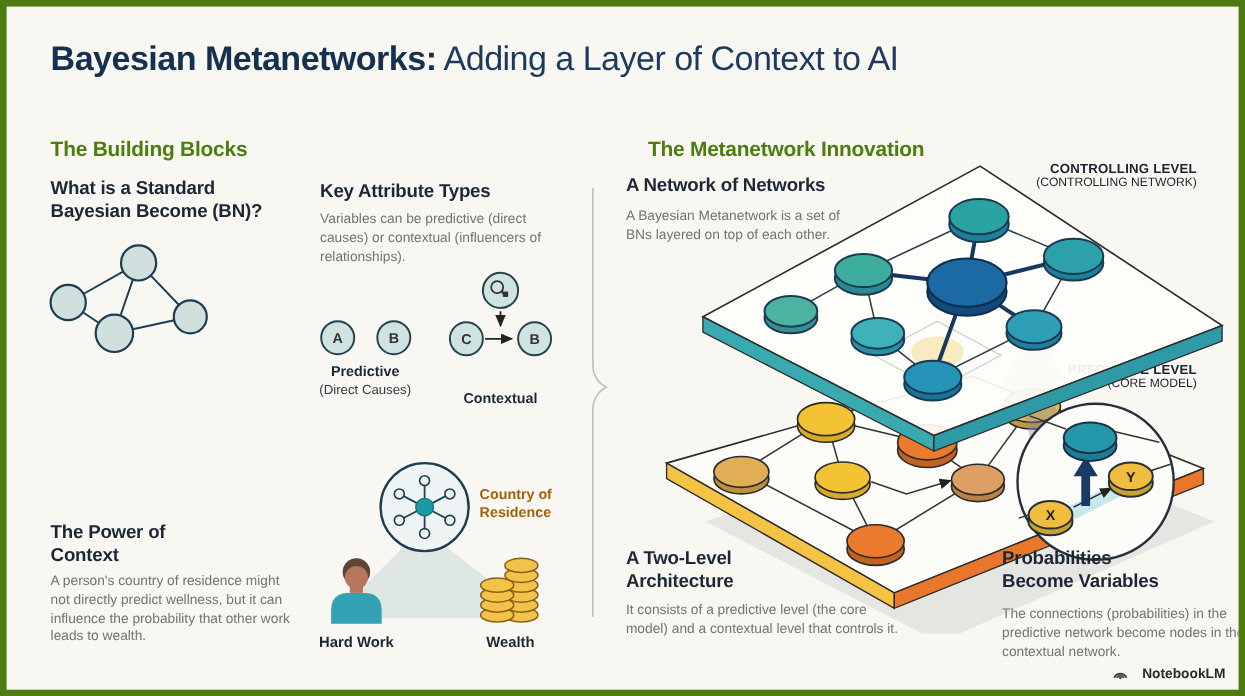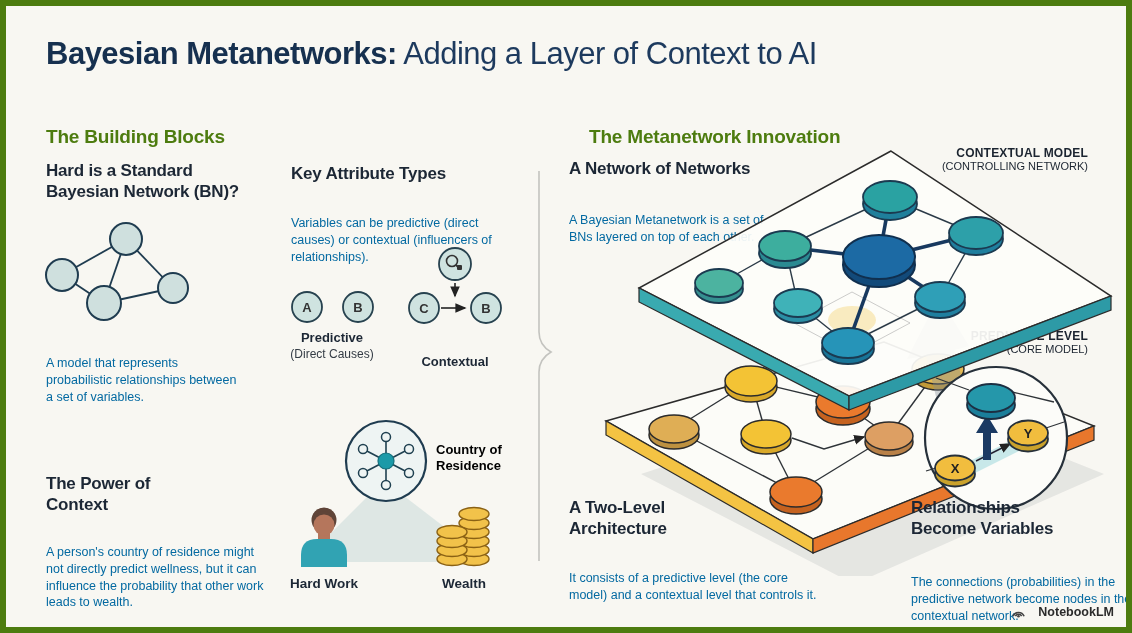--- a/index.html
+++ b/index.html
@@ -4,63 +4,62 @@
 <style>
   html,body{margin:0;padding:0;}
   body{font-family:"Liberation Sans",sans-serif;background:#e8e8e8;}
   .canvas{position:relative;width:1132px;height:633px;background:#f8f7f2;border:6px solid #4d7c0f;box-sizing:border-box;overflow:hidden;}
   .abs{position:absolute;}
   .title{left:40px;top:30px;font-size:31px;letter-spacing:-.5px;color:#16304f;white-space:nowrap;}
   .title .b{font-weight:800;}
   .title .l{font-weight:400;color:#1d3a5e;}
   .h-section{font-size:19px;font-weight:800;color:#4d7c0f;letter-spacing:-.2px;}
   .h-sub{font-size:17px;font-weight:800;color:#1c2735;line-height:1.22;letter-spacing:-.2px;}
-  .body-text{font-size:12.5px;color:#0369a1;line-height:1.34;margin-top:24px;}
+  .body-text{font-size:12.5px;color:#737373;line-height:1.34;}
   .lvl{text-align:right;color:#1b2430;}
   .lvl .t{font-size:12px;font-weight:800;letter-spacing:.2px;}
   .lvl .s{font-size:11px;font-weight:400;}
   .mini-label{font-size:13.5px;font-weight:800;color:#1c2735;text-align:center;}
   .pair-label{font-size:13px;font-weight:800;color:#1c2735;text-align:center;line-height:1.25;}
   .pair-sub{font-size:12px;font-weight:400;color:#333b44;text-align:center;line-height:1.25;}
-  .ctx-label{font-size:13px;font-weight:800;color:#000000;line-height:1.25;}
+  .ctx-label{font-size:13px;font-weight:800;color:#a16207;line-height:1.25;}
   .footer{right:12px;bottom:8px;display:flex;align-items:center;gap:12px;}
   .footer .brand{font-size:12.5px;font-weight:700;color:#2b2b2b;}
   svg{display:block;}
 </style>
 </head>
 <body>
 
 <div class="canvas">
 
   <div class="abs title">
     <span class="b">Bayesian Metanetworks:</span>
     <span class="l">Adding a Layer of Context to AI</span>
   </div>
 
   <div class="abs h-section" style="left:40px;top:120px;">The Building Blocks</div>
 
-  <div class="abs h-sub" style="left:40px;top:155px;width:210px;">Hard is a Standard Bayesian Network (BN)?</div>
+  <div class="abs h-sub" style="left:40px;top:155px;width:210px;">What is a Standard Bayesian Become (BN)?</div>
 
   <svg class="abs" style="left:30px;top:212px;width:200px;height:110px;" viewBox="30 212 200 110">
     <g stroke="#1f3c50" stroke-width="1.8">
       <line x1="120" y1="233" x2="56" y2="269"></line>
       <line x1="120" y1="233" x2="98" y2="297"></line>
       <line x1="120" y1="233" x2="167" y2="282"></line>
       <line x1="56" y1="269" x2="98" y2="297"></line>
       <line x1="98" y1="297" x2="167" y2="282"></line>
     </g>
     <g fill="#cfe0de" stroke="#1f3c50" stroke-width="2">
       <circle cx="120" cy="233" r="16"></circle>
       <circle cx="56" cy="269" r="16"></circle>
       <circle cx="98" cy="297" r="17"></circle>
       <circle cx="167" cy="282" r="15"></circle>
     </g>
   </svg>
 
-  <div class="abs body-text" style="left:40px;top:325px;width:195px;">A model that represents probabilistic relationships between a set of variables.</div>
 
   <div class="abs h-sub" style="left:40px;top:468px;width:125px;">The Power of Context</div>
   <div class="abs body-text" style="left:40px;top:514px;width:222px;">A person's country of residence might not directly predict wellness, but it can influence the probability that other work leads to wealth.</div>
 
   <div class="abs h-sub" style="left:285px;top:158px;">Key Attribute Types</div>
   <div class="abs body-text" style="left:285px;top:185px;width:228px;">Variables can be predictive (direct causes) or contextual (influencers of relationships).</div>
 
   <svg class="abs" style="left:278px;top:236px;width:240px;height:86px;" viewBox="278 236 240 86">
     <defs>
       <marker id="arrS" markerWidth="8" markerHeight="8" refX="6" refY="3" orient="auto">
@@ -147,21 +146,21 @@
 
   <svg class="abs" style="left:518px;top:160px;width:40px;height:400px;" viewBox="518 160 40 400">
     <path d="M533,165 L533,326 Q533,339 545,346 Q533,353 533,366 L533,555" fill="none" stroke="#c3c3bf" stroke-width="1.6"></path>
   </svg>
 
   <div class="abs h-section" style="left:563px;top:120px;margin-left:20px;">The Metanetwork Innovation</div>
   <div class="abs h-sub" style="left:563px;top:153px;">A Network of Networks</div>
   <div class="abs body-text" style="left:563px;top:182px;width:200px;">A Bayesian Metanetwork is a set of BNs layered on top of each other.</div>
 
   <div class="abs lvl" style="right:38px;top:140px;">
-    <div class="t">CONTEXTUAL MODEL</div>
+    <div class="t">CONTROLLING LEVEL</div>
     <div class="s">(CONTROLLING NETWORK)</div>
   </div>
   <div class="abs lvl" style="right:38px;top:323px;">
     <div class="t">PREDICTIVE LEVEL</div>
     <div class="s">(CORE MODEL)</div>
   </div>
 
   <svg class="abs" style="left:560px;top:130px;width:572px;height:440px;" viewBox="560 130 572 440">
     <defs>
       <marker id="arrM" markerWidth="9" markerHeight="9" refX="7" refY="3.5" orient="auto">
@@ -273,21 +272,21 @@
       <ellipse cx="1022" cy="433" rx="20" ry="12.5" fill="#caa22c" stroke="#26303a" stroke-width="1.8"></ellipse>
       <ellipse cx="1022" cy="427" rx="20" ry="12.5" fill="#f1bd3e" stroke="#26303a" stroke-width="1.8"></ellipse>
       <text x="949" y="467" font-size="13" font-weight="700" fill="#222" text-anchor="middle">X</text>
       <text x="1022" y="432" font-size="13" font-weight="700" fill="#222" text-anchor="middle">Y</text>
     </g>
   </svg>
 
   <div class="abs h-sub" style="left:563px;top:492px;width:170px;">A Two-Level Architecture</div>
   <div class="abs body-text" style="left:563px;top:540px;width:250px;">It consists of a predictive level (the core model) and a contextual level that controls it.</div>
 
-  <div class="abs h-sub" style="left:905px;top:492px;width:165px;">Relationships Become Variables</div>
+  <div class="abs h-sub" style="left:905px;top:492px;width:165px;">Probabilities Become Variables</div>
   <div class="abs body-text" style="left:905px;top:544px;width:222px;">The connections (probabilities) in the predictive network become nodes in the contextual network.</div>
 
   <div class="abs footer">
     <svg width="15" height="13" viewBox="0 0 16 14">
       <path d="M2,11 A6.5,6.5 0 0 1 14,11" fill="none" stroke="#444" stroke-width="1.8"></path>
       <path d="M4.6,11 A3.8,3.8 0 0 1 11.4,11" fill="none" stroke="#444" stroke-width="1.8"></path>
       <circle cx="8" cy="11" r="1.4" fill="#444"></circle>
     </svg>
     <span class="brand">NotebookLM</span>
   </div>

